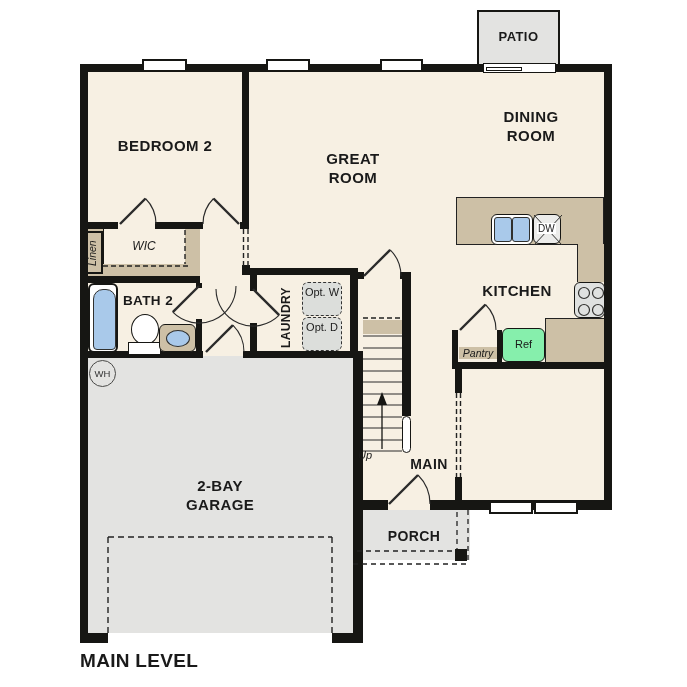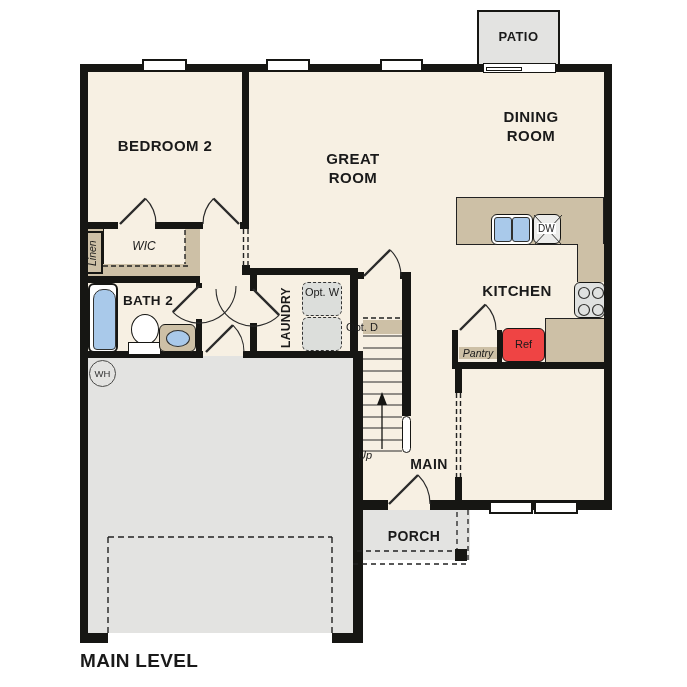--- a/index.html
+++ b/index.html
@@ -101,31 +101,31 @@
     <div style="position:absolute;left:3px;top:8px;background:#fff;font-size:10px;padding:0 1px;">DW</div>
   </div>
   <div class="fixture" style="left:574px;top:282px;width:31px;height:36px;background:#dfe1e0;border:1px solid #161613;">
     <svg width="31" height="36" style="position:absolute;left:0;top:0;">
       <circle cx="9" cy="10" r="5.5" fill="none" stroke="#30302e" stroke-width="1.2"></circle>
       <circle cx="23" cy="10" r="5.5" fill="none" stroke="#30302e" stroke-width="1.2"></circle>
       <circle cx="9" cy="27" r="5.5" fill="none" stroke="#30302e" stroke-width="1.2"></circle>
       <circle cx="23" cy="27" r="5.5" fill="none" stroke="#30302e" stroke-width="1.2"></circle>
     </svg>
   </div>
-  <div class="fixture" style="left:502px;top:328px;width:43px;height:34px;background:#ef4444;border:1.5px solid #161613;">
+  <div class="fixture" style="left:502px;top:328px;width:43px;height:34px;background:#86efac;border:1.5px solid #161613;">
     <div style="position:absolute;left:0;top:9px;width:100%;text-align:center;font-size:11px;">Ref</div>
   </div>
   <div class="fixture" style="left:89px;top:360px;width:27px;height:27px;border:1.5px solid #4a4a48;border-radius:50%;text-decoration:underline;">
     <div style="position:absolute;left:0;top:7px;width:100%;text-align:center;font-size:9.5px;color:#333;">WH</div>
   </div>
   <div class="fixture" style="left:302px;top:282px;width:40px;height:34px;background:#dcdedb;border:1.5px dashed #333;">
     <div style="position:absolute;left:0;top:3px;width:100%;text-align:center;font-size:11px;line-height:1.2;">Opt. W</div>
   </div>
   <div class="fixture" style="left:302px;top:317px;width:40px;height:34px;background:#dcdedb;border:1.5px dashed #333;">
-    <div style="position:absolute;left:0;top:3px;width:100%;text-align:center;font-size:11px;line-height:1.2;padding-left:40px;">Opt. D</div>
+    <div style="position:absolute;left:0;top:3px;width:100%;text-align:center;font-size:11px;line-height:1.2;">Opt. D</div>
   </div>
   <div class="fixture" style="left:402px;top:416px;width:9px;height:37px;background:#fff;border:1.5px solid #161613;"></div>
 
   <svg class="overlay" width="687" height="687">
 
     <g stroke="#2b2b2b" stroke-width="1">
       <line x1="363" y1="336" x2="402" y2="336"></line>
         <line x1="363" y1="348" x2="402" y2="348"></line>
       <line x1="363" y1="359" x2="402" y2="359"></line>
         <line x1="363" y1="371" x2="402" y2="371"></line>
@@ -198,20 +198,21 @@
         <line x1="460" y1="330" x2="485.5" y2="304.5" stroke-width="2.4"></line>
       </g>
     </g>
   </svg>
 
   <div class="lb" style="left:95px;top:137px;width:140px;">BEDROOM 2</div>
   <div class="lb" style="left:308px;top:150px;width:90px;">GREAT ROOM</div>
   <div class="lb" style="left:447px;top:282px;width:140px;">KITCHEN</div>
   <div class="lb" style="left:481px;top:108px;width:100px;">DINING ROOM</div>
   <div class="lb" style="left:392px;top:456px;width:74px;font-size:14px;">MAIN</div>
+  <div class="lb" style="left:175px;top:477px;width:90px;">2-BAY GARAGE</div>
   <div class="lb" style="left:374px;top:528px;width:80px;font-size:14px;">PORCH</div>
   <div class="lb" style="left:477px;top:29px;width:83px;font-size:13px;">PATIO</div>
   <div class="lb" style="left:112px;top:293px;width:72px;font-size:13.5px;">BATH 2</div>
   <div class="lb vtext" style="left:279px;top:281px;height:72px;font-size:12px;">LAUNDRY</div>
   <div class="lb-sm" style="left:118px;top:239px;width:52px;font-size:12px;">WIC</div>
   <div class="lb-sm vtext" style="left:86px;top:234px;height:38px;font-size:10.5px;">Linen</div>
   <div class="lb-sm tan" style="left:459px;top:347px;width:38px;font-size:10.5px;">Pantry</div>
   <div class="lb-sm" style="left:352px;top:449px;width:26px;">Up</div>
 
   <div class="lb" style="left:80px;top:649px;width:200px;text-align:left;font-size:19px;letter-spacing:.3px;">MAIN LEVEL</div>

